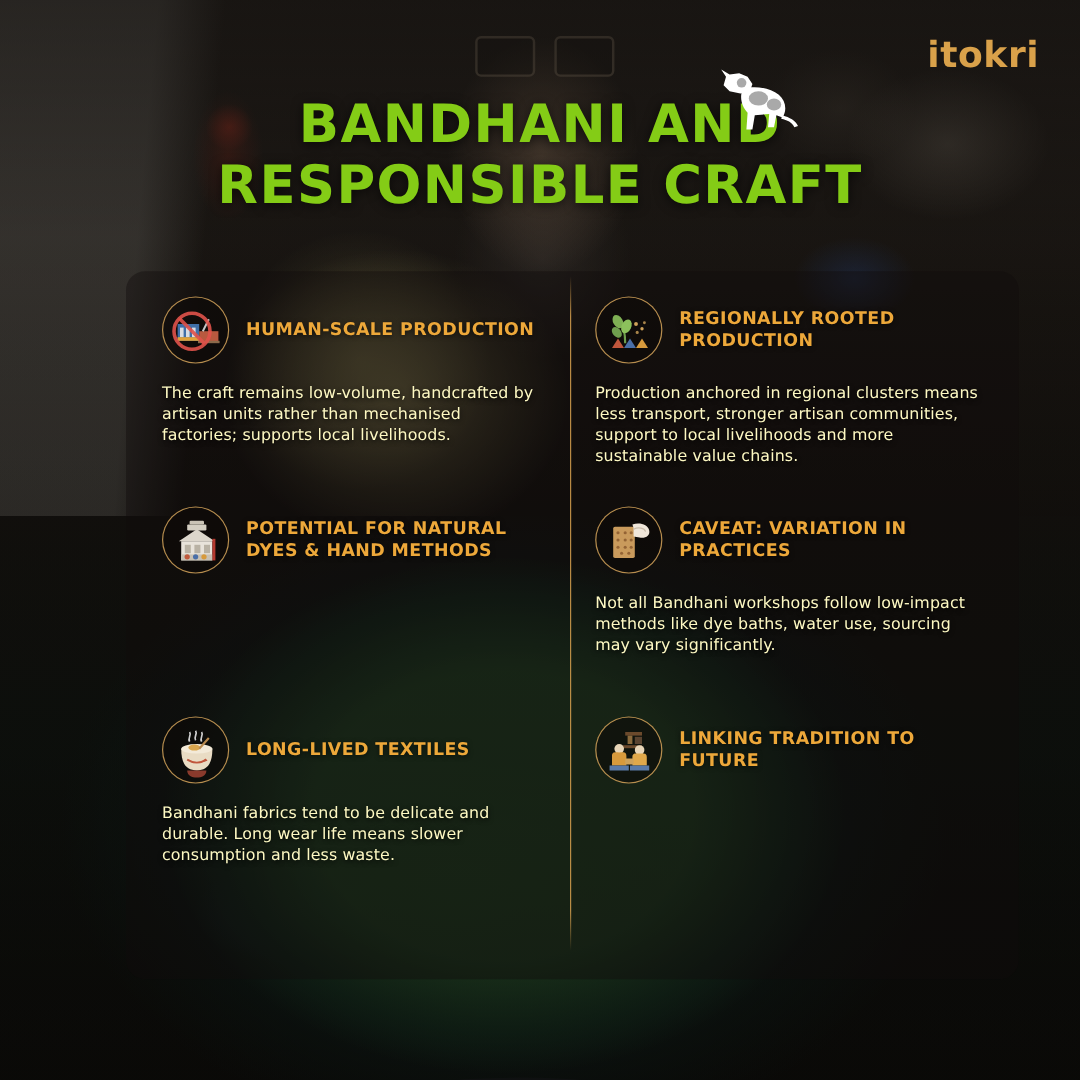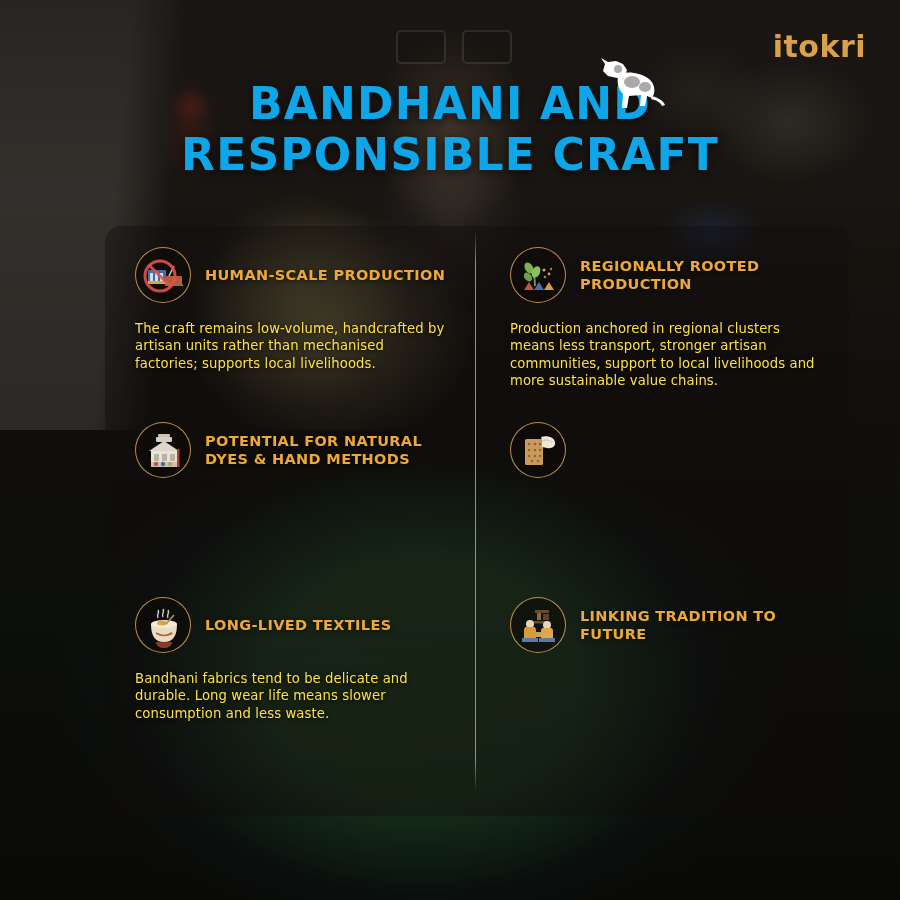--- a/index.html
+++ b/index.html
@@ -73,21 +73,21 @@
   .logo {
     position:absolute; right:34px; top:32px;
     font-size:30px; font-weight:700; letter-spacing:.5px;
     color:#d9a14a; font-family:"DejaVu Sans", sans-serif;
     line-height:1; z-index:6;text-align:center;
   }
   .title-wrap {
     position:absolute; left:0; top:78px; width:900px; text-align:center; z-index:5;
   }
   .title {
-    color:#0ea5e9; font-weight:800; font-size:44px; line-height:1.16;
+    color:#84cc16; font-weight:800; font-size:44px; line-height:1.16;
     letter-spacing:1.2px; text-transform:uppercase;
     text-shadow:0 2px 10px rgba(0,0,0,.65);
     font-family:"DejaVu Sans", sans-serif;
   }
   .title .l2 { display:block; }
   
   .cow { position:absolute; left:575px; top:-22px; width:92px; height:62px; z-index:6; }
 
   
   .panel {
@@ -99,38 +99,38 @@
   .divider {
     position:absolute; left:370px; top:4px; width:1px; height:562px;
     background:linear-gradient(180deg, rgba(214,160,78,0) 0%, rgba(214,160,78,.85) 6%, rgba(214,160,78,.85) 94%, rgba(214,160,78,0) 100%);
   }
 
   .grid {
     position:absolute; inset:0;
     display:grid; grid-template-columns:370px 374px; grid-template-rows:175px 175px 240px;
   }
   .card { position:relative; padding:20px 28px 0 30px; }
-  .card.right { padding-left:35px; padding-right:24px; }
+  .card.right { padding-left:21px; padding-right:24px; }
 
   .card-head { display:flex; align-items:center; gap:14px; min-height:58px; }
   .icon-circle {
     flex:0 0 auto; width:56px; height:56px; border-radius:50%;
     border:1.3px solid rgba(214,166,92,.85);
     background:rgba(12,9,7,.55);
     position:relative; overflow:hidden;
   }
   .icon-circle svg { position:absolute; left:0; top:0; }
   .card-title {
     color:#eda83a; font-weight:800; font-size:14.5px; line-height:1.25;
     letter-spacing:.35px; text-transform:uppercase;
     font-family:"DejaVu Sans", sans-serif;
     text-shadow:0 1px 4px rgba(0,0,0,.6);
   }
   .card-body {
-    margin-top:16px; color:#fde047; font-size:13.2px; line-height:1.32;
+    margin-top:16px; color:#fef9c3; font-size:13.2px; line-height:1.32;
     letter-spacing:.1px;
     text-shadow:0 1px 4px rgba(0,0,0,.8);
     font-family:"DejaVu Sans", sans-serif;
   }
 </style>
 </head>
 <body>
 
 <div class="bg-root">
   <div class="bg-top">
@@ -252,21 +252,23 @@
               <circle cx="18" cy="33" r="1.3"></circle>
                 <circle cx="24" cy="33" r="1.3"></circle>
                 <circle cx="29" cy="33" r="1.3"></circle>
               <circle cx="21" cy="38" r="1.3"></circle>
                 <circle cx="27" cy="38" r="1.3"></circle>
             </g>
             <path d="M30 14 C36 12 43 14 44 19 C45 23 41 26 36 25 L31 24 L31 17 Z" fill="#f0e6da"></path>
             <path d="M31 18 C35 16 40 17 41 20" stroke="#c9bcab" stroke-width="1" fill="none"></path>
           </svg>
         </div>
-      </div>
+        <div class="card-title">CAVEAT: VARIATION IN PRACTICES</div>
+      </div>
+      <div class="card-body">Not all Bandhani workshops follow low-impact methods like dye baths, water use, sourcing may vary significantly.</div>
     </div>
 
     <div class="card">
       <div class="card-head">
         <div class="icon-circle">
           <svg width="56" height="56" viewBox="0 0 56 56">
             <path d="M15 26 C15 38 19 44 28 44 C37 44 41 38 41 26 Z" fill="#e9dcc4"></path>
             <ellipse cx="28" cy="26" rx="13" ry="4" fill="#f3ead8"></ellipse>
             <ellipse cx="26" cy="25" rx="5" ry="2.5" fill="#d9a64e"></ellipse>
             <path d="M30 26 L38 17" stroke="#b98a4e" stroke-width="1.8"></path>

